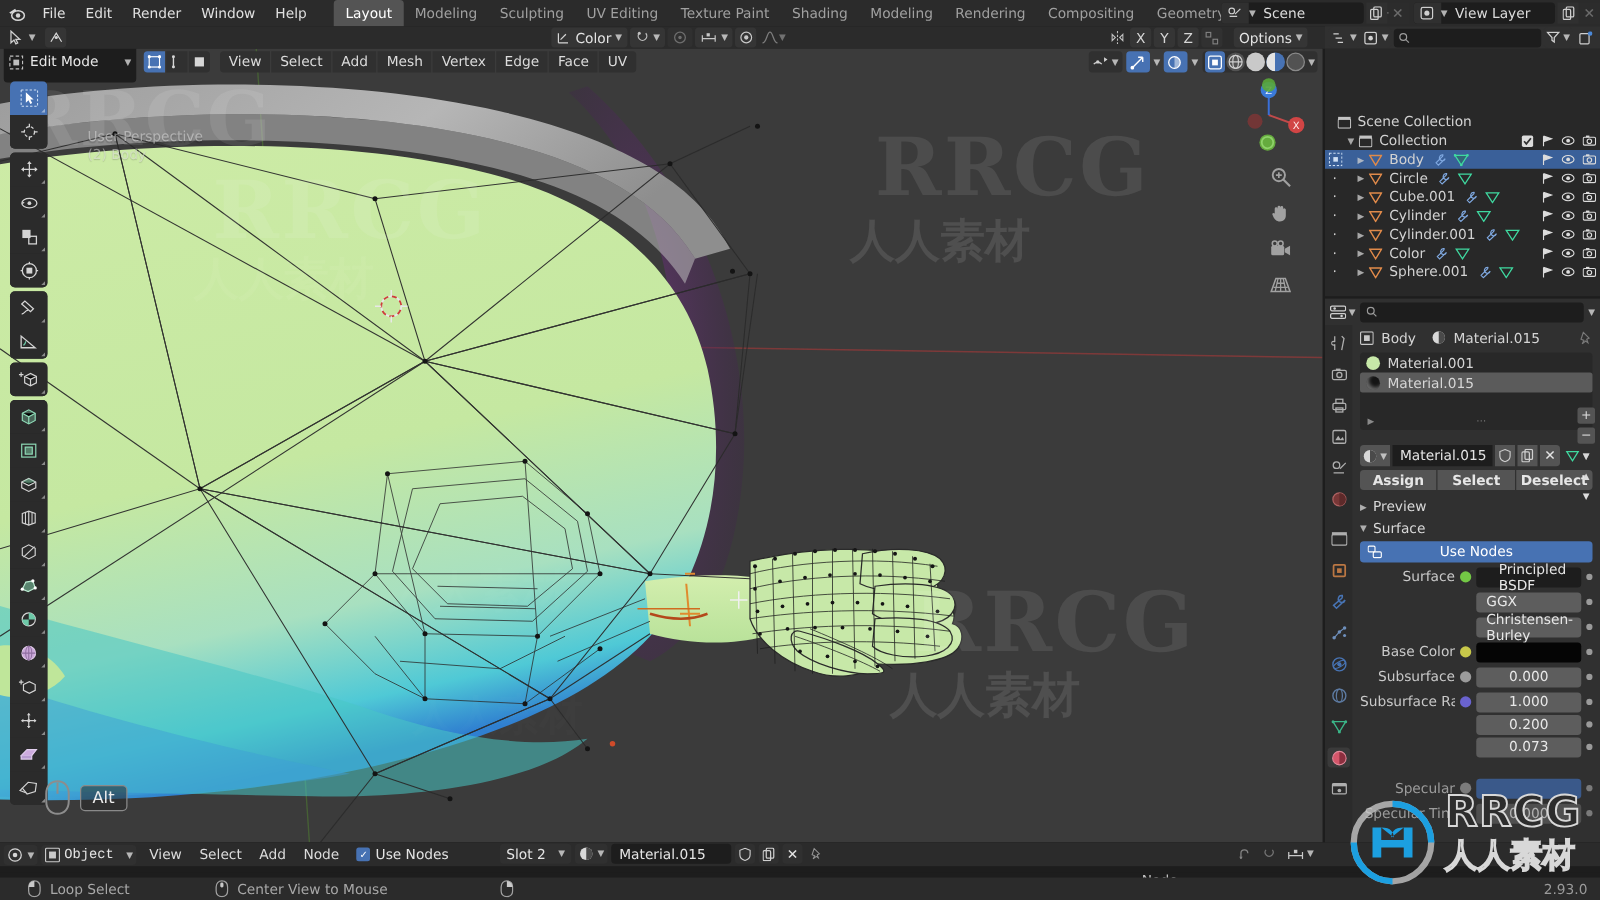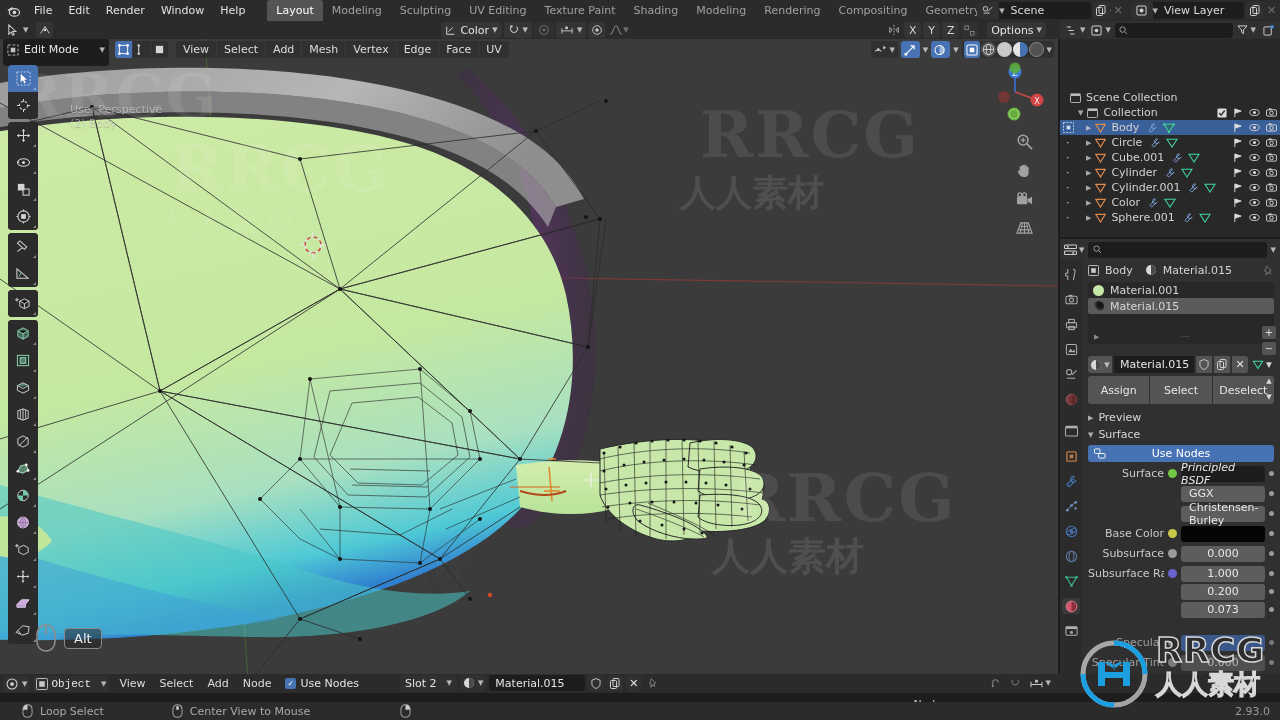--- a/index.html
+++ b/index.html
@@ -92,21 +92,21 @@
   .mat-row { height:16px; display:flex; align-items:center; gap:6px; padding:0 5px; font-size:11px; color:#d6d6d6;}
   .mat-row.sel { background:#5b5b5b; border-radius:2px; }
   .mat-dot { width:11px; height:11px; border-radius:50%; flex:none;}
   .mlbtns { position:absolute; right:4px; top:44px; width:14px; display:flex; flex-direction:column; align-items:center; gap:3px;}
   .mlb { width:14px; height:13px; display:flex; align-items:center; justify-content:center; background:#545454; border-radius:2px; font-size:10px; color:#ddd;}
   .mat-id { display:flex; align-items:center; gap:2px; margin:3px 6px 0 6px;}
   .mat-id .ic { width:24px; height:17px; background:#545454; border-radius:3px 0 0 3px; display:flex; align-items:center; justify-content:center; gap:2px;}
   .mat-id .nm { flex:1; height:17px; background:#1d1d1d; display:flex; align-items:center; padding-left:6px; font-size:11px;}
   .mat-id .sq { width:16px; height:17px; background:#545454; display:flex; align-items:center; justify-content:center;}
   .asgrow { display:flex; gap:1px; margin:3px 6px 0 6px;}
-  .asgrow div { flex:1; height:28px; background:#545454; display:flex; align-items:center; justify-content:center; font-size:11px; color:#e6e6e6;}
+  .asgrow div { flex:1; height:16px; background:#545454; display:flex; align-items:center; justify-content:center; font-size:11px; color:#e6e6e6;font-weight:bold;}
   .asgrow div:first-child{border-radius:3px 0 0 3px;} .asgrow div:last-child{border-radius:0 3px 3px 0;}
   .panel-h { height:17px; display:flex; align-items:center; gap:5px; padding:0 6px; font-size:11px; color:#d8d8d8; margin-top:5px;}
   .usenodes { margin:2px 6px 0 6px; height:17px; background:#4772b3; border-radius:3px; display:flex; align-items:center; justify-content:center; position:relative; font-size:11px; color:#fff;}
   .usenodes .lf { position:absolute; left:6px; }
   .prow { display:flex; align-items:center; height:17px; margin:3px 6px 0 6px; gap:4px; }
   .prow .plab { width:76px; text-align:right; font-size:11px; color:#c9c9c9; flex:none; overflow:hidden; white-space:nowrap;}
   .prow .pdot { width:9px; height:9px; border-radius:50%; flex:none;}
   .prow .pfield { flex:1; height:16px; background:#545454; border-radius:3px; display:flex; align-items:center; justify-content:center; font-size:11px; color:#e8e8e8; position:relative;}
   .prow .pfield.dk { background:#1d1d1d; }
   .prow .pfield.lt { background:#5d5d5d; }
@@ -1381,21 +1381,21 @@
             <rect x="0.5" y="1" width="6" height="5" rx="1" fill="none" stroke="#fff" stroke-width="1"></rect>
             <rect x="5" y="6" width="7" height="5" rx="1" fill="none" stroke="#fff" stroke-width="1"></rect>
           </svg>
       </span>
       <span>Use Nodes</span>
     </div>
 
     <div class="prow">
       <span class="plab">Surface</span>
       <span class="pdot" style="background:#73c845;"></span>
-      <span class="pfield dk" style="justify-content:flex-start;padding-left:0;font-style:italic;">Principled BSDF</span>
+      <span class="pfield dk" style="justify-content:flex-start;padding-left:18px;">Principled BSDF</span>
       <span class="anim" style="background:#9a9a9a;border-radius:50%;width:5px;height:5px;"></span>
     </div>
 
     <div class="prow">
       <span class="plab"></span>
       <span style="width:9px;flex:none;"></span>
       <span class="pfield lt" style="justify-content:flex-start;padding-left:8px;position:relative;">GGX</span>
       <span class="anim" style="background:#9a9a9a;border-radius:50%;width:5px;height:5px;"></span>
     </div>
     <div class="prow">

